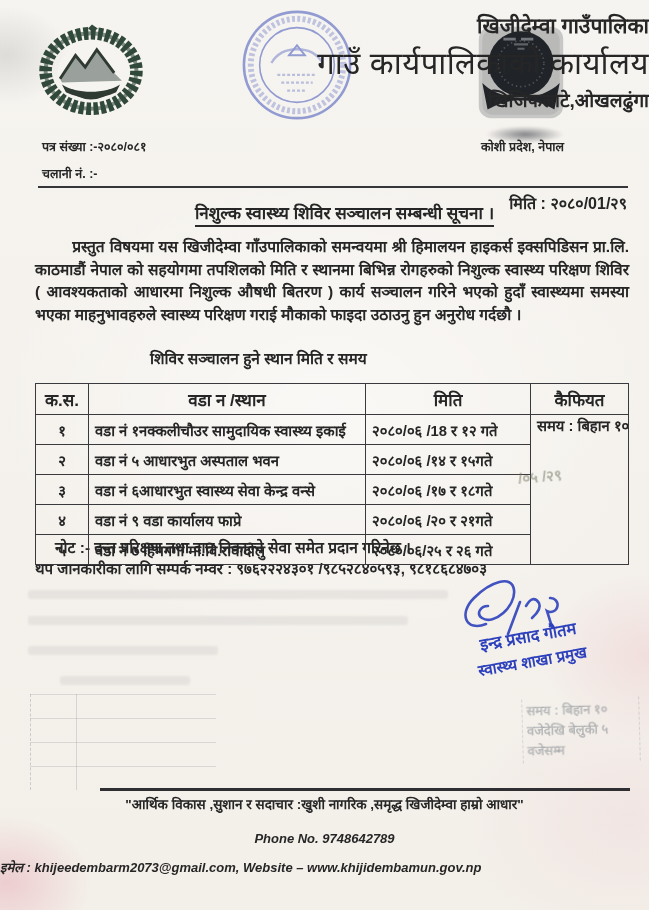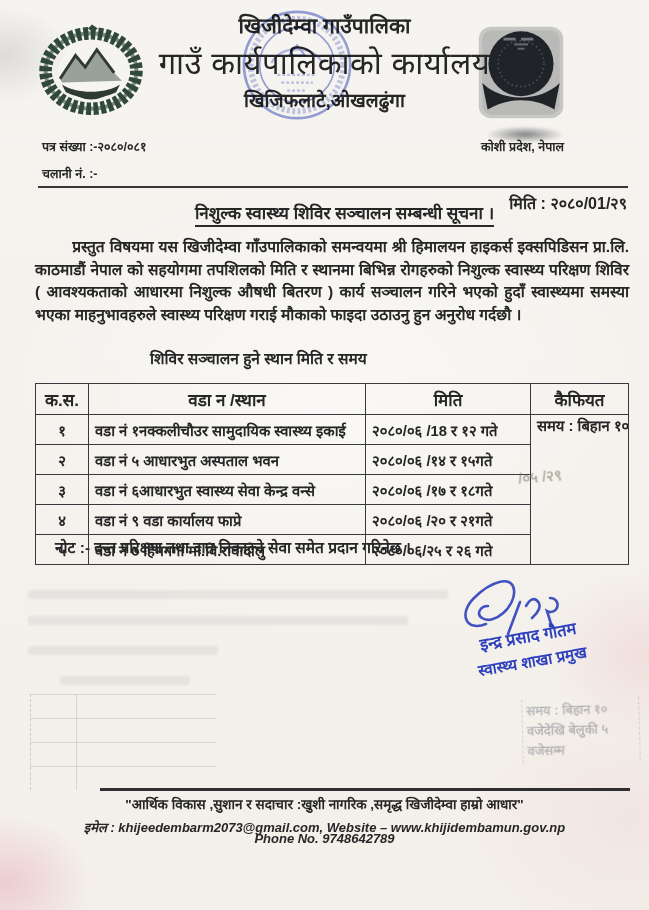--- a/index.html
+++ b/index.html
@@ -14,21 +14,21 @@
       radial-gradient(90px 70px at 6px 55px, rgba(90,95,100,.16), transparent 70%),
       radial-gradient(150px 120px at 100% 72%, rgba(232,175,185,.28), transparent 72%),
       radial-gradient(120px 95px at 1% 97%, rgba(226,150,165,.38), transparent 70%),
       radial-gradient(230px 170px at 97% 90%, rgba(236,205,210,.30), transparent 72%),
       radial-gradient(420px 300px at 50% 45%, rgba(255,255,255,.5), transparent 80%),
       linear-gradient(#f6f4f0,#f3efe9);
   }
   .abs{position:absolute;}
 
   
-  .hdr{left:0;right:0;top:14px;text-align:center;line-height:1.15;z-index:2;}
+  .hdr{left:0;right:0;top:14px;text-align:right;line-height:1.15;z-index:2;}
   .hdr-l1{font-size:21px;font-weight:700;}
   .hdr-l2{font-size:31px;font-weight:400;margin-top:8px;letter-spacing:.5px;}
   .hdr-l3{font-size:19px;font-weight:700;margin-top:8px;}
 
   .meta{font-size:12.5px;font-weight:700;}
   .rule{left:38px;top:186px;width:590px;height:2.4px;background:#35353a;}
 
   .dateline{right:22px;top:192px;font-size:16px;font-weight:600;}
 
   .title{left:0;right:0;top:201px;text-align:center;font-size:17px;font-weight:700;padding-left:40px;}
@@ -74,21 +74,21 @@
   .ghost-remark{left:522px;top:698px;width:108px;font-size:13px;line-height:1.55;
     color:rgba(95,105,115,.40);filter:blur(.5px);transform:rotate(-1.5deg);
     border-left:1px dashed rgba(100,105,118,.22);border-right:1px dashed rgba(100,105,118,.22);
     padding:2px 4px;font-weight:600;}
   .ghost-date{left:518px;top:466px;font-size:15px;color:rgba(118,122,100,.55);
     transform:rotate(-5deg);filter:blur(.3px);font-weight:600;z-index:4;}
 
   
   .f-rule{left:100px;top:788px;width:530px;height:3px;background:#2e2e33;}
   .f-motto{left:0;right:0;top:795px;text-align:center;font-size:13.5px;font-weight:700;}
-  .f-email{left:0;right:0;top:818px;text-align:center;font-size:13px;font-weight:700;font-style:italic;}
+  .f-email{left:0;right:0;top:858px;text-align:left;font-size:13px;font-weight:700;font-style:italic;}
   .f-phone{left:0;right:0;top:831px;text-align:center;font-size:13px;font-weight:700;font-style:italic;}
 </style>
 </head>
 <body>
 
 <div class="page">
 
   <svg class="abs emblem" viewBox="0 0 120 100">
     <ellipse cx="60" cy="50" rx="47" ry="39" fill="none" stroke="#31493a" stroke-width="13" stroke-dasharray="5 2.5"></ellipse>
     <ellipse cx="60" cy="50" rx="47" ry="39" fill="none" stroke="#31493a" stroke-width="4" opacity=".6"></ellipse>
@@ -183,20 +183,21 @@
       <td class="c">५</td>
       <td>वडा नं ७  हिमगगां मा.वि.रावादोलु</td>
       <td>२०८०/०६/२५ र २६ गते</td>
     </tr>
   </tbody>
     </table>
 
   <div class="abs ghost-date">/०५ /२९</div>
 
   <div class="abs note">नोट :- दन्त परिक्षण तथा दात निकाल्ने सेवा समेत प्रदान गरिनेछ ।</div>
+  <div class="abs contact">थप जानकारीका  लागि सम्पर्क नम्वर :  ९७६२२२४३०१ /९८५२८४०५९३, ९८१८६८४७०३</div>
 
   <div class="abs ghost-bar" style="left:28px;top:590px;width:420px"></div>
   <div class="abs ghost-bar" style="left:28px;top:616px;width:380px"></div>
   <div class="abs ghost-bar" style="left:28px;top:646px;width:190px"></div>
   <div class="abs ghost-bar" style="left:60px;top:676px;width:130px"></div>
 
   <svg class="abs sig-svg" viewBox="0 0 130 68">
     <g fill="none" stroke="#2e41bd" stroke-width="2.6" stroke-linecap="round" opacity=".9">
       <path d="M36,52 C16,60 8,42 24,26 C40,10 62,2 64,18 C66,34 44,54 32,46 C26,42 30,34 38,34"></path>
       <path d="M70,30 L58,62"></path>

